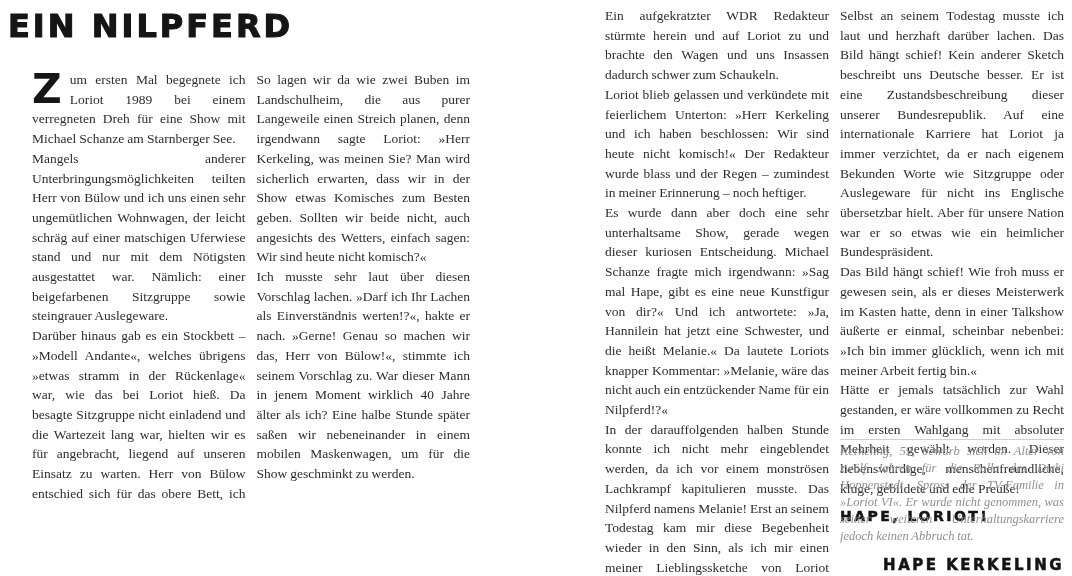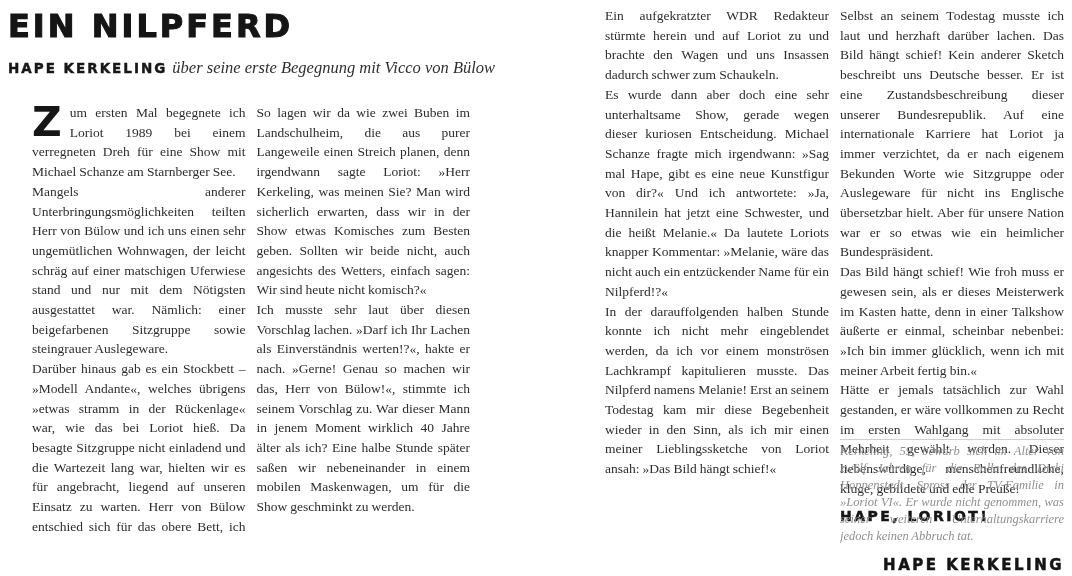--- a/index.html
+++ b/index.html
@@ -140,42 +140,40 @@
 </style>
 </head>
 <body>
 
 <div class="sheet">
 
   <section class="left-page">
     <h1 class="title">
       <span class="title-line">EIN NILPFERD</span>
     </h1>
-    <div class="byline">
-      <span class="byline-name">HAPE KERKELING</span><span class="byline-desc">über seine erste Begegnung mit Vicco von Bülow</span>
-    </div>
 
     <div class="cols">
       <div class="col">
         <p class="dropcap">Zum ersten Mal begegnete ich Loriot 1989 bei einem verregneten Dreh für eine Show mit Michael Schanze am Starnberger See.</p>
         <p>Mangels anderer Unterbringungsmöglichkeiten teilten Herr von Bülow und ich uns einen sehr ungemütlichen Wohnwagen, der leicht schräg auf einer matschigen Uferwiese stand und nur mit dem Nötigsten ausgestattet war. Nämlich: einer beigefarbenen Sitzgruppe sowie steingrauer Auslegeware.</p>
         <p>Darüber hinaus gab es ein Stockbett – »Modell Andante«, welches übrigens »etwas stramm in der Rückenlage« war, wie das bei Loriot hieß. Da besagte Sitzgruppe nicht einladend und die Wartezeit lang war, hielten wir es für angebracht, liegend auf unseren Einsatz zu warten. Herr von Bülow entschied sich für das obere Bett, ich nahm das untere. Selbstverständlich! Was für eine herrlich absurde Situation, wie aus einem seiner Sketche.</p>
 
       </div>
       <div class="col">
         <p>So lagen wir da wie zwei Buben im Landschulheim, die aus purer Langeweile einen Streich planen, denn irgendwann sagte Loriot: »Herr Kerkeling, was meinen Sie? Man wird sicherlich erwarten, dass wir in der Show etwas Komisches zum Besten geben. Sollten wir beide nicht, auch angesichts des Wetters, einfach sagen: Wir sind heute nicht komisch?«</p>
         <p>Ich musste sehr laut über diesen Vorschlag lachen. »Darf ich Ihr Lachen als Einverständnis werten!?«, hakte er nach. »Gerne! Genau so machen wir das, Herr von Bülow!«, stimmte ich seinem Vorschlag zu. War dieser Mann in jenem Moment wirklich 40 Jahre älter als ich? Eine halbe Stunde später saßen wir nebeneinander in einem mobilen Maskenwagen, um für die Show geschminkt zu werden.</p>
       </div>
     </div>
   </section>
 
   <section class="right-page">
     <div class="cols">
       <div class="col">
         <p>Ein aufgekratzter WDR Redakteur stürmte herein und auf Loriot zu und brachte den Wagen und uns Insassen dadurch schwer zum Schaukeln.</p>
+        <p>Loriot blieb gelassen und verkündete mit feierlichem Unterton: »Herr Kerkeling und ich haben beschlossen: Wir sind heute nicht komisch!« Der Redakteur wurde blass und der Regen – zumindest in meiner Erinnerung – noch heftiger.</p>
         <p>Es wurde dann aber doch eine sehr unterhaltsame Show, gerade wegen dieser kuriosen Entscheidung. Michael Schanze fragte mich irgendwann: »Sag mal Hape, gibt es eine neue Kunstfigur von dir?« Und ich antwortete: »Ja, Hannilein hat jetzt eine Schwester, und die heißt Melanie.« Da lautete Loriots knapper Kommentar: »Melanie, wäre das nicht auch ein entzückender Name für ein Nilpferd!?«</p>
         <p>In der darauffolgenden halben Stunde konnte ich nicht mehr eingeblendet werden, da ich vor einem monströsen Lachkrampf kapitulieren musste. Das Nilpferd namens Melanie! Erst an seinem Todestag kam mir diese Begebenheit wieder in den Sinn, als ich mir einen meiner Lieblingssketche von Loriot ansah: »Das Bild hängt schief!«</p>
       </div>
       <div class="col col4">
         <p>Selbst an seinem Todestag musste ich laut und herzhaft darüber lachen. Das Bild hängt schief! Kein anderer Sketch beschreibt uns Deutsche besser. Er ist eine Zustandsbeschreibung dieser unserer Bundesrepublik. Auf eine internationale Karriere hat Loriot ja immer verzichtet, da er nach eigenem Bekunden Worte wie Sitzgruppe oder Auslegeware für nicht ins Englische übersetzbar hielt. Aber für unsere Nation war er so etwas wie ein heimlicher Bundespräsident.</p>
         <p>Das Bild hängt schief! Wie froh muss er gewesen sein, als er dieses Meisterwerk im Kasten hatte, denn in einer Talkshow äußerte er einmal, scheinbar nebenbei: »Ich bin immer glücklich, wenn ich mit meiner Arbeit fertig bin.«</p>
         <p>Hätte er jemals tatsächlich zur Wahl gestanden, er wäre vollkommen zu Recht im ersten Wahlgang mit absoluter Mehrheit gewählt worden. Dieser liebenswürdige, menschenfreundliche, kluge, gebildete und edle Preuße!</p>
         <div class="signoff">HAPE, LORIOT!</div>
 
         <div class="footer">

